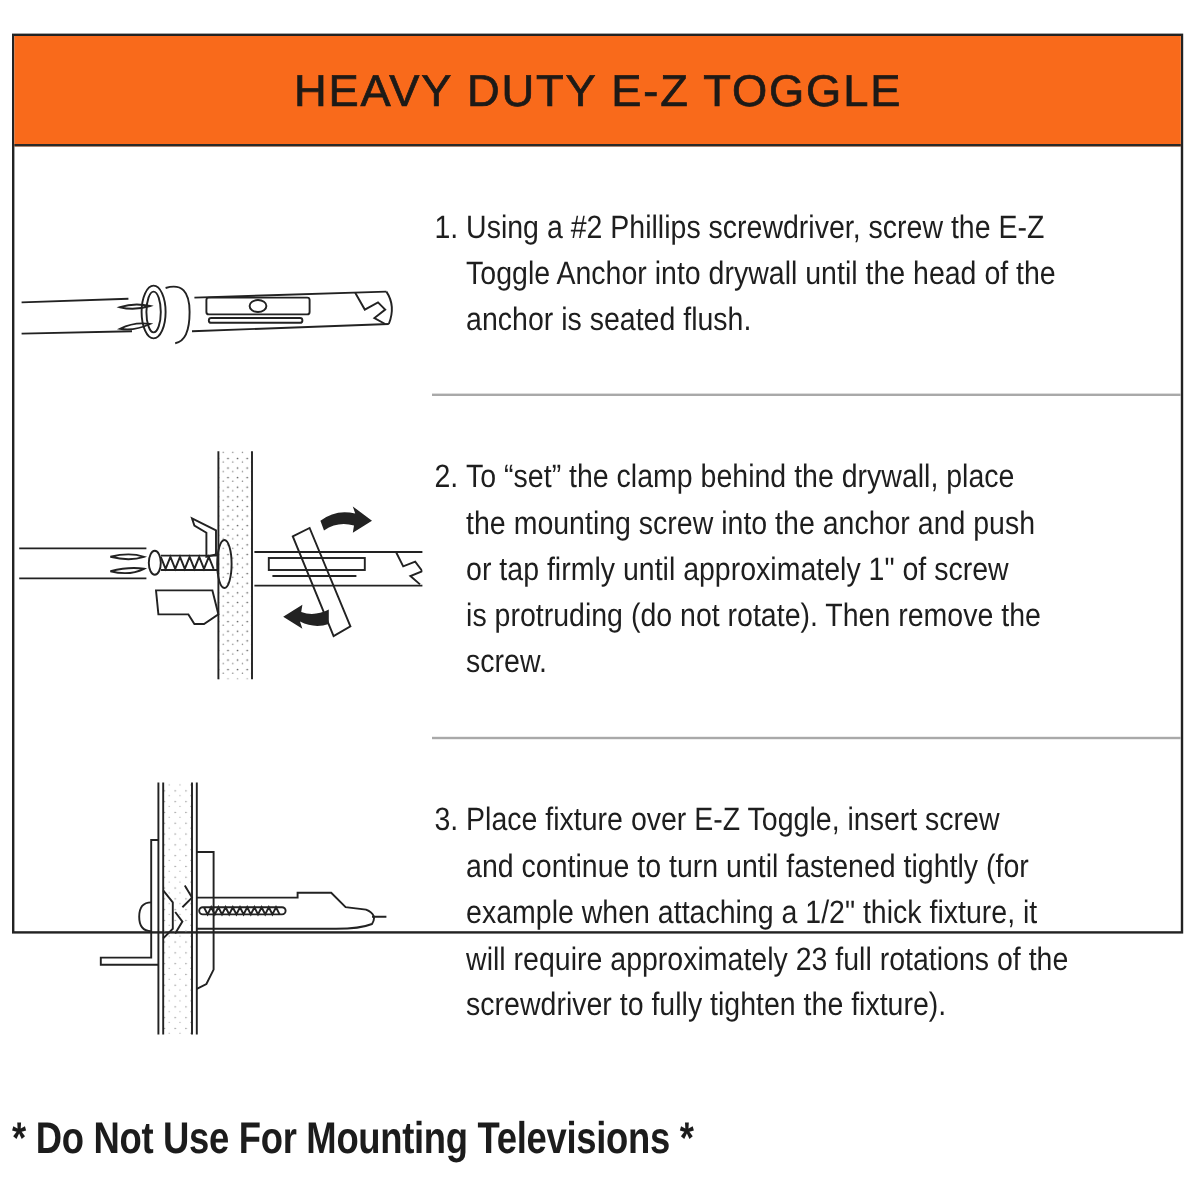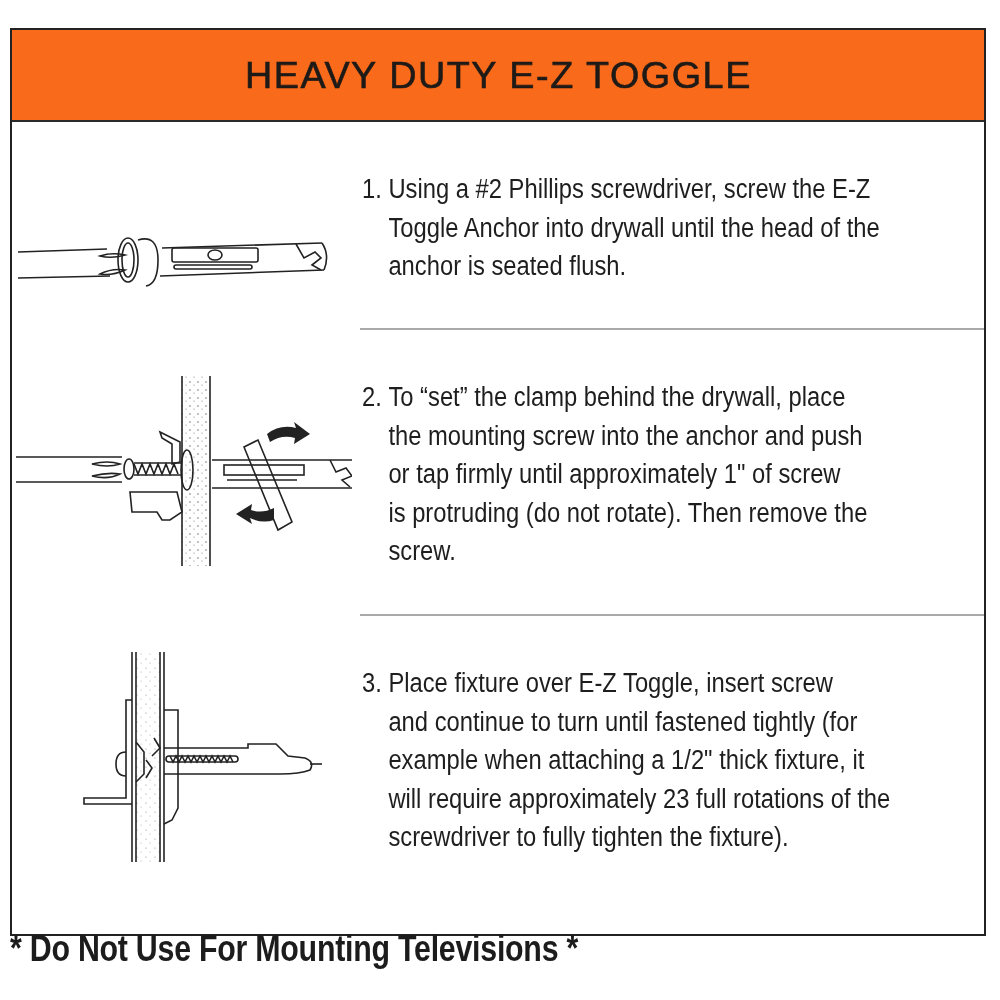--- a/index.html
+++ b/index.html
@@ -1,17 +1,17 @@
 <!DOCTYPE html>
 <html><head>
 <meta charset="utf-8">
 <style>
   html, body { margin: 0; padding: 0; background: #ffffff; }
   body { width: 1000px; height: 1000px; position: relative; overflow: hidden; font-family: "Liberation Sans", sans-serif; color: #1c1c1c; }
-  .panel { position: absolute; left: 10px; top: 28px; width: 976px; height: 908px; border: 2px solid #222; box-sizing: border-box; }
+  .panel { position: absolute; left: 10px; top: 28px; width: 976px; height: 750px; border: 2px solid #222; box-sizing: border-box; }
   .title-bar { position: absolute; left: 0; top: 0; right: 0; height: 90px; background: #F96A1B; border-bottom: 2px solid #2a2a2a; display: flex; align-items: center; justify-content: center; }
   .title { font-family: "Liberation Sans", sans-serif; font-size: 37px; letter-spacing: 1.5px; color: #1d1a17; font-weight: normal; transform: scaleX(1.02); margin-top: 2px; -webkit-text-stroke: 0.6px #1d1a17; }
   .step { position: absolute; left: 0; right: 0; }
   .step .illus { position: absolute; left: 0; }
   .step .text { position: absolute; left: 350px; font-size: 27px; line-height: 38.5px; color: #1e1e1e; transform: scaleX(0.88); transform-origin: left top; width: 700px; }
   .step .text .num { display: inline-block; width: 30px; }
   .step .text .line { display: block; white-space: nowrap; }
   .step .text .indent { padding-left: 30px; }
   .divider { position: absolute; left: 348px; right: 0; height: 2px; background: #a9a9a9; }
   .footer { position: absolute; left: 10px; top: 928px; font-size: 37px; font-weight: bold; color: #1c1c1c; transform: scaleX(0.82); transform-origin: left top; white-space: nowrap; letter-spacing: -0.3px; }

